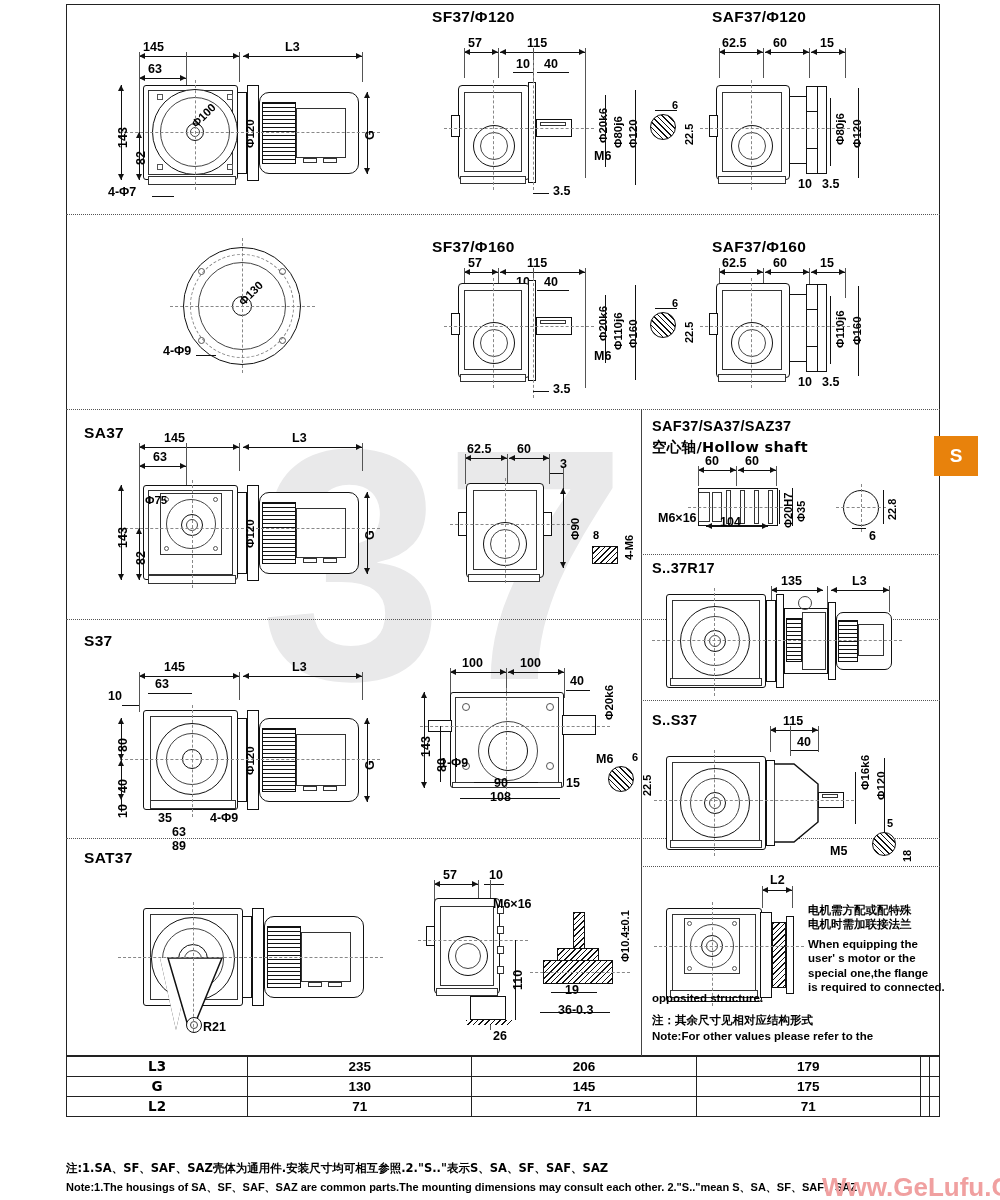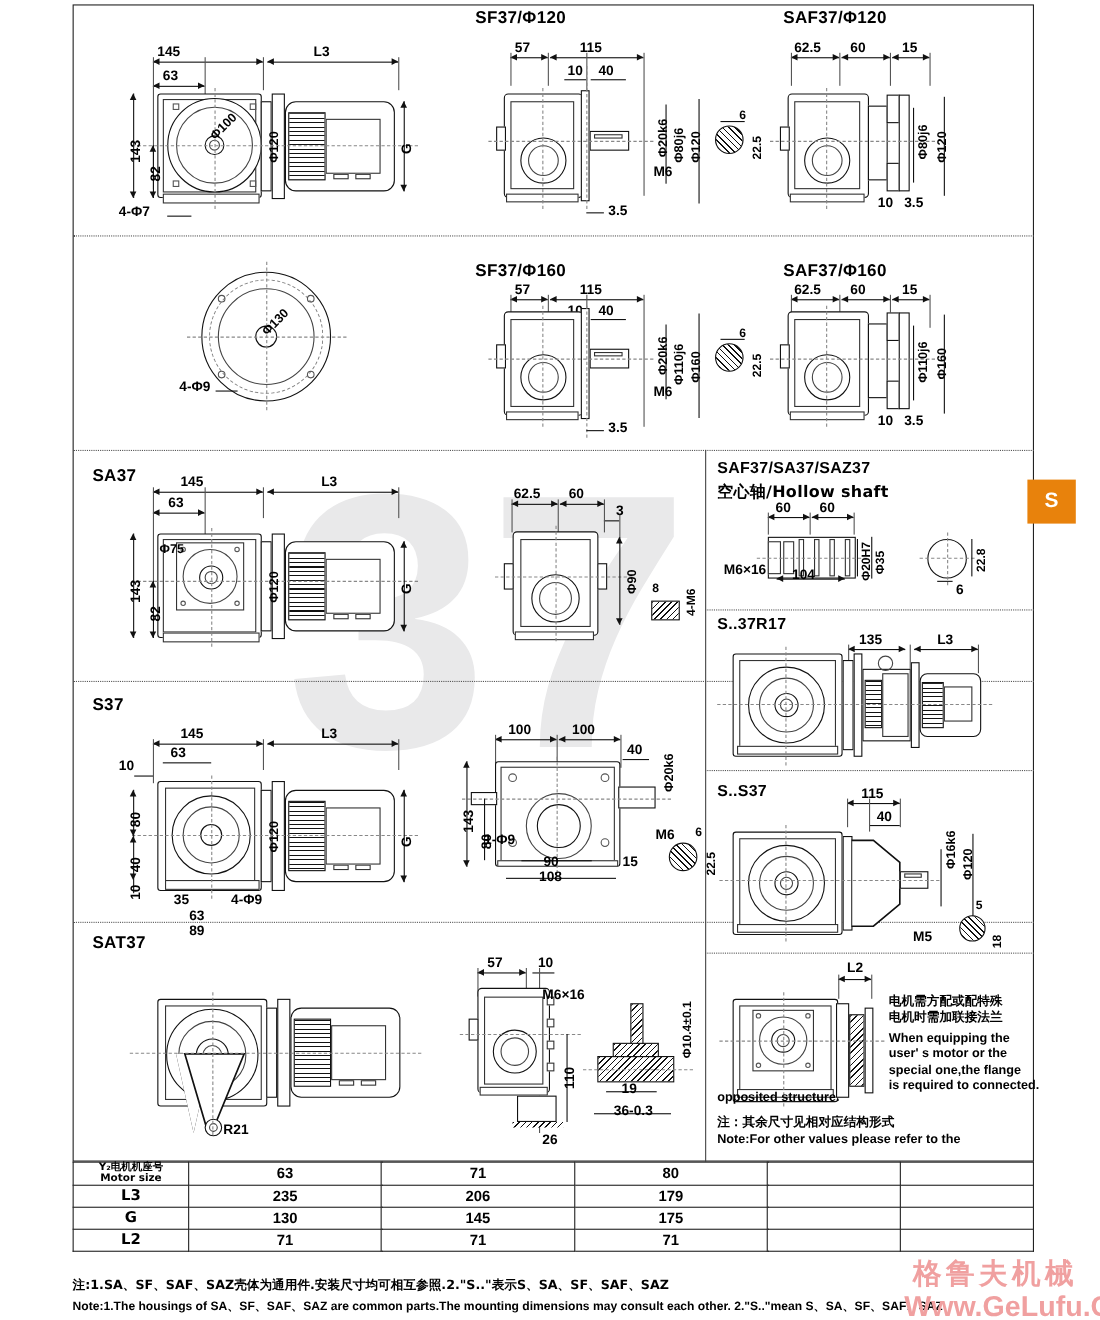--- a/index.html
+++ b/index.html
@@ -790,31 +790,20 @@
       <span>special one,the flange</span><br>
       <span>is required to connected.</span>
     </div>
     <div class="sublabel cn" style="left:652px;top:1013px;">注：其余尺寸见相对应结构形式</div>
     <div class="sublabel" style="left:652px;top:1029px;">Note:For other values please refer to the</div>
     <div class="sublabel" style="left:652px;top:991px;">opposited structure.</div>
   </div>
 
   <table class="tbl">
     <tbody>
-        <tr>
-      <td class="lbl" style="width:104px;">
-        <span>Y₂电机机座号</span><br>
-        <span>Motor size</span>
-      </td>
-      <td colspan="2" style="width:136px;">63</td>
-      <td colspan="2" style="width:136px;">71</td>
-      <td colspan="2" style="width:136px;">80</td>
-      <td style="width:120px;"></td>
-      <td style="width:120px;"></td>
-    </tr>
     <tr>
       <td class="lbl" style="font-size:13.5px;">L3</td>
       <td colspan="2">235</td>
       <td colspan="2">206</td>
       <td colspan="2">179</td>
       <td></td>
       <td></td>
     </tr>
     <tr>
       <td class="lbl" style="font-size:13.5px;">G</td>
@@ -831,16 +820,15 @@
       <td colspan="2">71</td>
       <td></td>
       <td></td>
     </tr>
   </tbody>
     </table>
 
   <div class="note" style="top:1161px;">注:1.SA、SF、SAF、SAZ壳体为通用件.安装尺寸均可相互参照.2."S.."表示S、SA、SF、SAF、SAZ</div>
   <div class="note noteen" style="top:1180px;font-size:11px;">Note:1.The housings of SA、SF、SAF、SAZ are common parts.The mounting dimensions may consult each other. 2."S.."mean S、SA、SF、SAF、SAZ</div>
 
-  <div class="wmbrand" style="left:830px;top:1140px;font-size:26px;letter-spacing:4px;font-family:'DejaVu Sans',sans-serif;">格鲁夫机械</div>
   <div class="wmbrand" style="left:822px;top:1172px;font-size:26px;">Www.GeLufu.Com</div>
 
 </div>
 
 </body></html>

